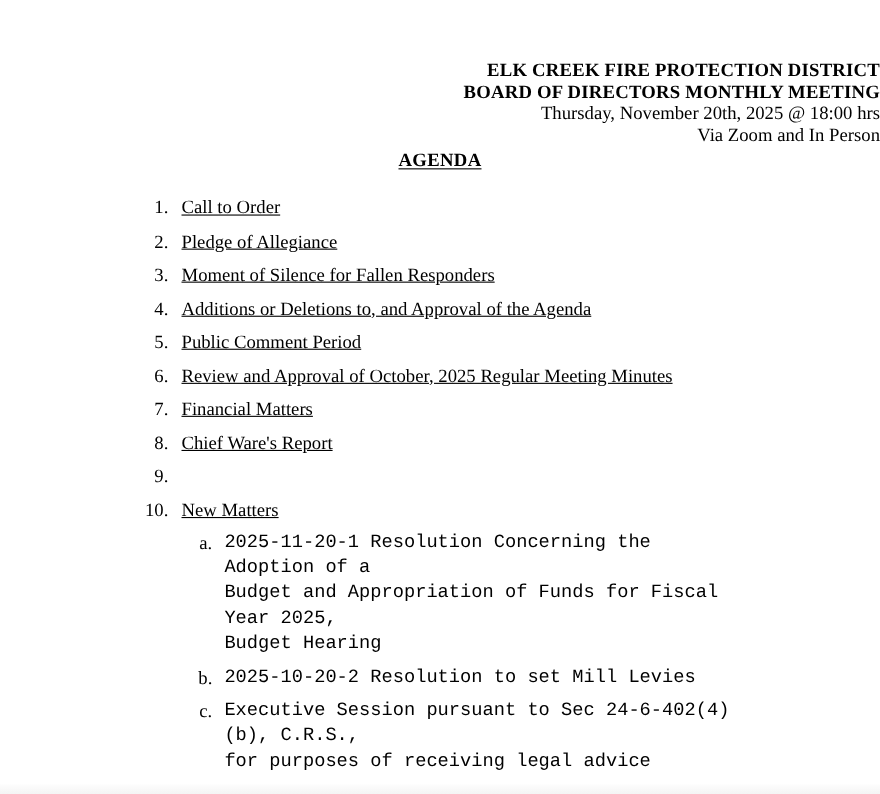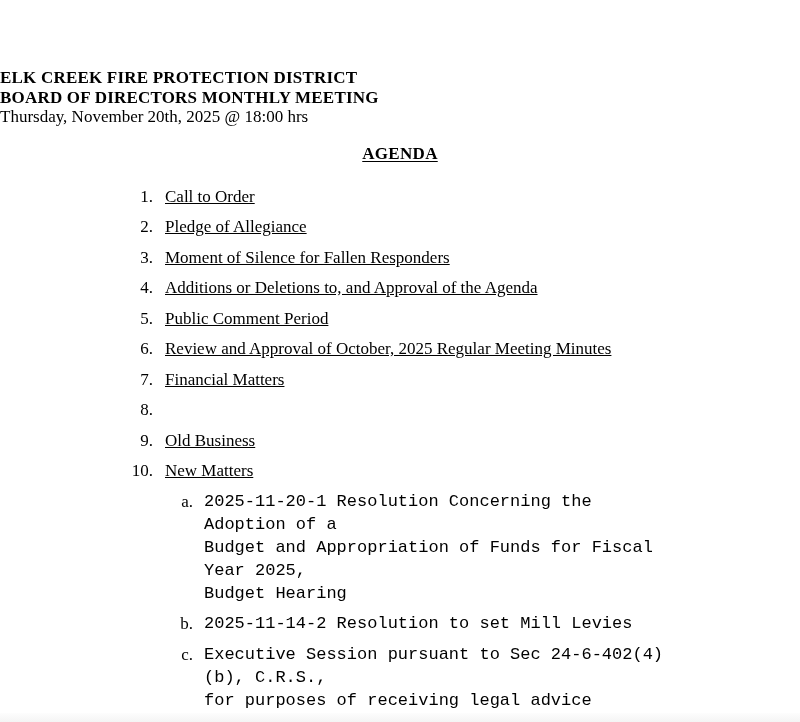--- a/index.html
+++ b/index.html
@@ -12,30 +12,30 @@
     color: #000000;
     overflow: hidden;
   }
   .page {
     position: relative;
     width: 800px;
     height: 722px;
     background: #ffffff;
   }
   .header {
-    padding-top: 68px;
-    text-align: left;
+    padding-top: 54px;
+    text-align: right;
     line-height: 19.5px;
   }
   .title-line {
     font-weight: bold;
     letter-spacing: 0.2px;
   }
   .section-heading {
-    margin-top: 17px;
+    margin-top: 4px;
     text-align: center;
     font-weight: bold;
     line-height: 20px;
   }
   .section-heading span {
     text-decoration: underline;
     text-underline-offset: 2px;
     letter-spacing: 0.3px;
   }
   .agenda-list {
@@ -83,20 +83,21 @@
 </style>
 </head>
 <body>
 
 <div class="page">
 
   <div class="header">
     <div class="title-line">ELK CREEK FIRE PROTECTION DISTRICT</div>
     <div class="title-line">BOARD OF DIRECTORS MONTHLY MEETING</div>
     <div>Thursday, November 20th, 2025 @ 18:00 hrs</div>
+    <div>Via Zoom and In Person</div>
   </div>
 
   <div class="section-heading">
     <span>AGENDA</span>
   </div>
 
   <div class="agenda-list">
 
     <div class="agenda-row">
       <span class="num">1.</span>
@@ -128,42 +129,42 @@
       <span class="item-text">Review and Approval of October, 2025 Regular Meeting Minutes</span>
     </div>
 
     <div class="agenda-row">
       <span class="num">7.</span>
       <span class="item-text">Financial Matters</span>
     </div>
 
     <div class="agenda-row">
       <span class="num">8.</span>
+      <span class="item-text">Chief Ware's Report</span>
     </div>
 
     <div class="agenda-row">
       <span class="num">9.</span>
-      <span class="item-text">Old Business</span>
     </div>
 
     <div class="agenda-row">
       <span class="num">10.</span>
       <span class="item-text">New Matters</span>
     </div>
 
     <div class="sub-row">
       <span class="letter">a.</span>
       <span class="item-text">2025-11-20-1 Resolution Concerning the Adoption of a
 Budget and Appropriation of Funds for Fiscal Year 2025,
 Budget Hearing</span>
     </div>
 
     <div class="sub-row">
       <span class="letter">b.</span>
-      <span class="item-text">2025-11-14-2 Resolution to set Mill Levies</span>
+      <span class="item-text">2025-10-20-2 Resolution to set Mill Levies</span>
     </div>
 
     <div class="sub-row">
       <span class="letter">c.</span>
       <span class="item-text">Executive Session pursuant to Sec 24-6-402(4)(b), C.R.S.,
 for purposes of receiving legal advice</span>
     </div>
 
 
   </div>

